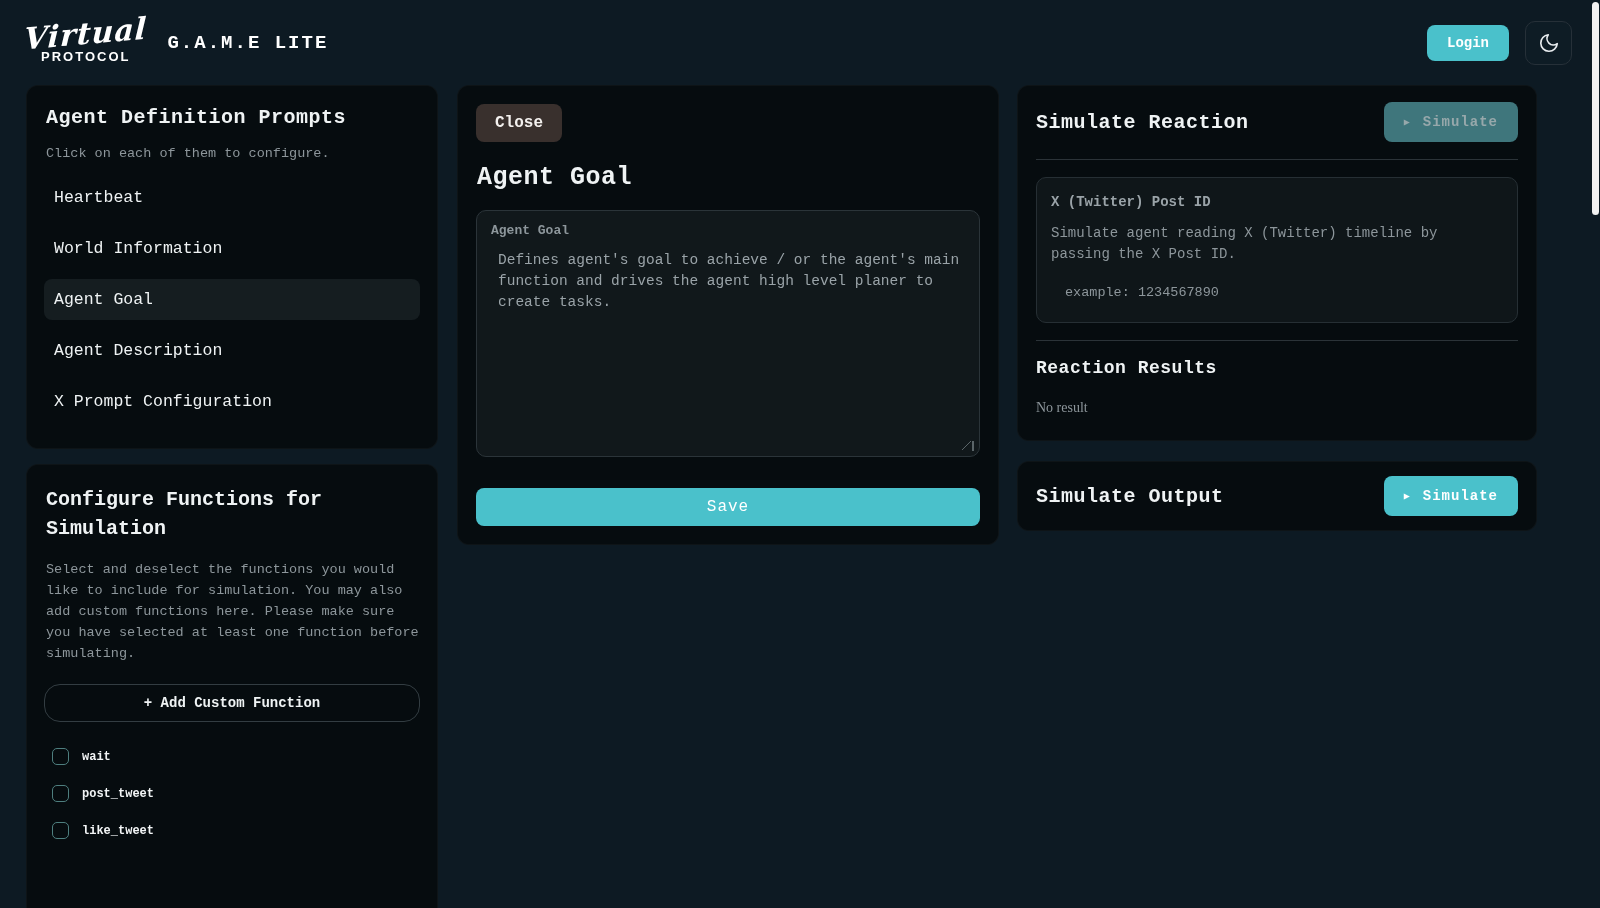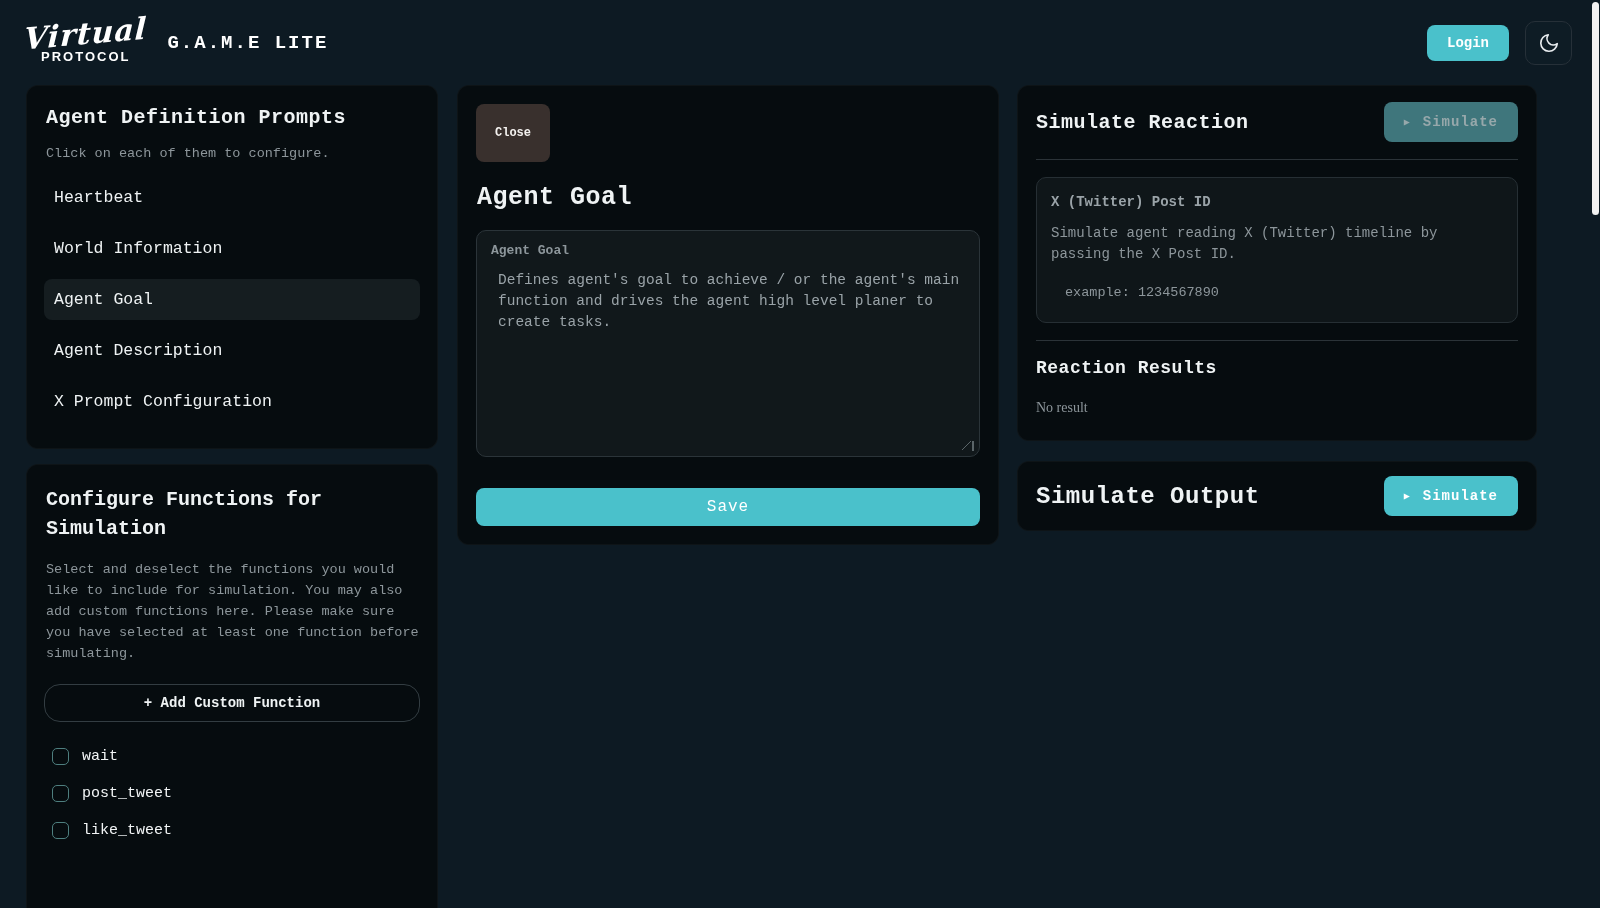--- a/index.html
+++ b/index.html
@@ -64,27 +64,27 @@
   .add-fn-btn {
     width:100%; background:transparent; border:1px solid #333d42; border-radius:16px;
     color:#eff3f4; font-family:inherit; font-weight:bold; font-size:14px;
     padding:10px 0; cursor:pointer; margin-bottom:16px;
   }
   .fn-row { display:flex; align-items:center; padding:10px 0 10px 8px; cursor:pointer; }
   .fn-checkbox {
     width:17px; height:17px; border:1.5px solid #4e7f7f; border-radius:5px;
     background:transparent; margin-right:13px; flex:0 0 auto;
   }
-  .fn-label { font-size:15px; font-weight:normal; color:#f2f5f6;text-align:center; }
+  .fn-label { font-size:12px; font-weight:bold; color:#f2f5f6;text-align:center; }
   
   .editor-card { padding:18px; height:460px; display:flex; flex-direction:column; }
   .close-btn {
     align-self:flex-start; background:#39302d; color:#f4f1ef; border:none;
-    border-radius:8px; font-family:inherit; font-weight:bold; font-size:12px;
-    padding:22px 19px; cursor:pointer;
+    border-radius:8px; font-family:inherit; font-weight:bold; font-size:16px;
+    padding:10px 19px; cursor:pointer;
   }
   .editor-title { font-size:25px; font-weight:bold; margin:21px 0 18px 1px; letter-spacing:0.5px; }
   .field-box {
     position:relative; background:#11181b; border:1px solid #2b3439; border-radius:10px;
     flex:1; padding:12px 14px 10px 14px; display:flex; flex-direction:column;
   }
   .field-label { font-size:13px; font-weight:bold; color:#8d969b; margin-bottom:6px; }
   .field-box textarea {
     flex:1; background:transparent; border:none; outline:none; resize:none;
     font-family:inherit; font-size:14.5px; line-height:21px; color:#cfd6d9;
@@ -125,21 +125,21 @@
   .postid-label { font-size:14px; font-weight:bold; color:#9aa3a8; margin-bottom:13px; }
   .postid-desc { font-size:14px; line-height:21px; }
   .postid-example { font-size:13.5px; margin:20px 0 0 14px; }
   .results-title { font-size:18px; font-weight:bold; margin:9px 0 0 0; letter-spacing:0.5px; }
   .results-empty { font-size:14px; margin-top:22px;font-family:Liberation Serif, serif; }
   
   .output-card {
     margin-top:20px; padding:14px 18px; display:flex; align-items:center;
     justify-content:space-between;
   }
-  .output-card h2 { font-size:24px; font-weight:bold; letter-spacing:0.5px;text-align:right; }
+  .output-card h2 { font-size:20px; font-weight:bold; letter-spacing:0.5px;text-align:right; }
   
   .scroll-thumb {
     position:absolute; top:2px; right:1px; width:7px; height:213px;
     background:#f2f2f2; border-radius:4px;
   }
 </style>
 </head>
 <body>
 
 <div class="header">

